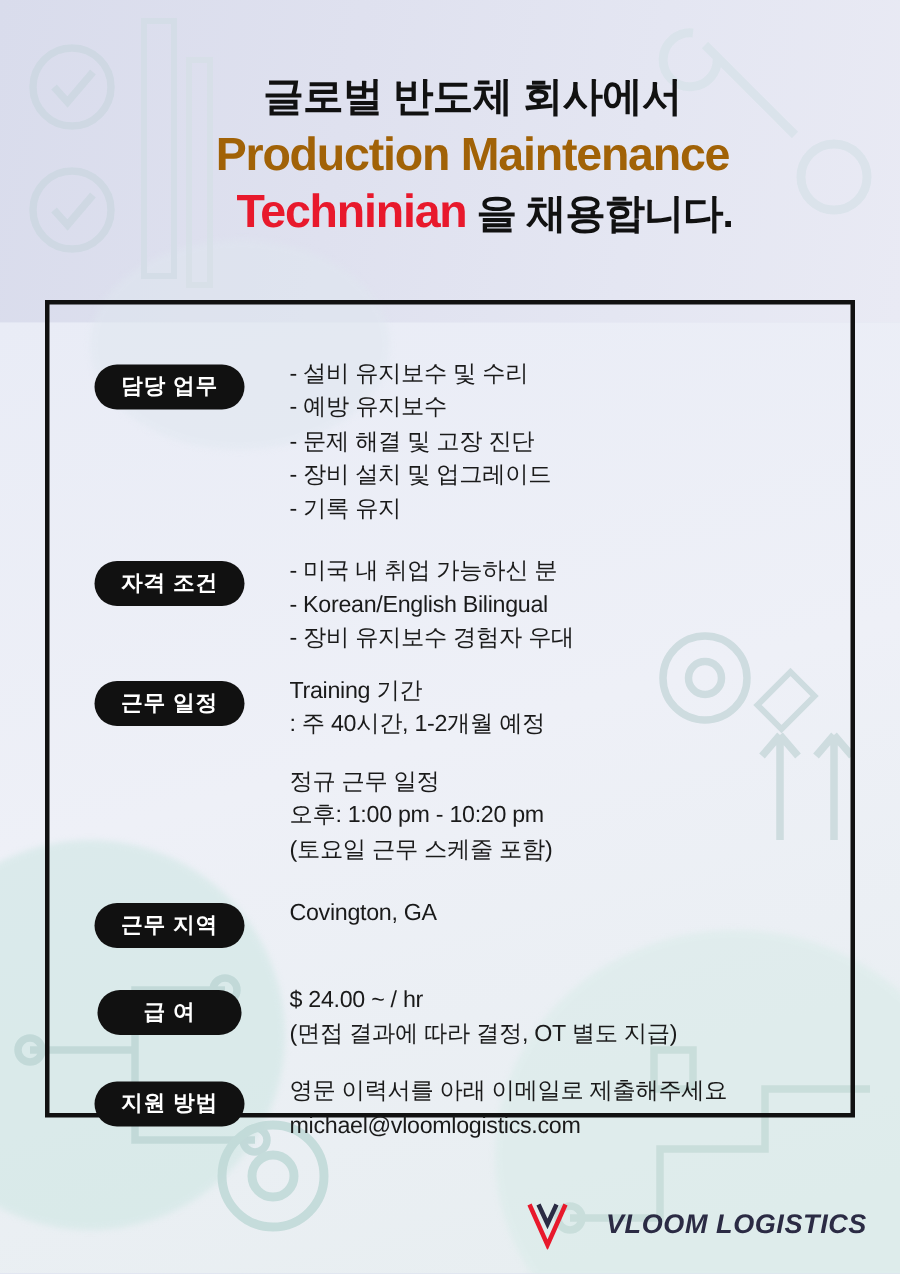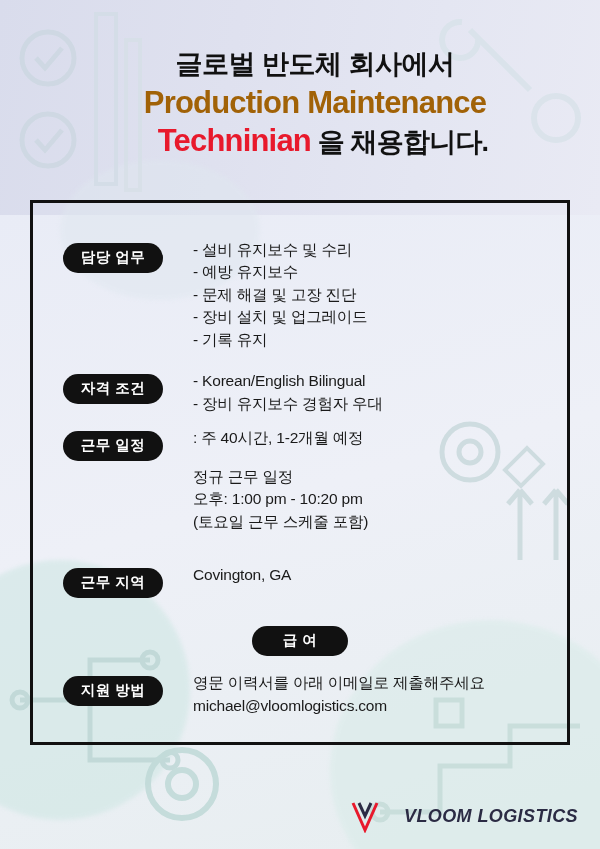--- a/index.html
+++ b/index.html
@@ -66,21 +66,21 @@
   .content-col p {
     font-size: 15.5px; color: #1a1a1a; line-height: 1.45; letter-spacing: -0.2px;
   }
   .content-col p.gap { margin-top: 16px; }
   .content-col p.mail { }
 
   
   .row-duty   { margin-top: 8px; }
   .row-qual   { margin-top: 19px; }
   .row-sched  { margin-top: 12px; }
-  .row-loc    { margin-top: 31px; }
+  .row-loc    { margin-top: 20px; }
   .row-pay    { margin-top: 24px; }
   .row-apply  { margin-top: 16px; }
 
   
   .footer {
     position: absolute; right: 22px; bottom: 16px; z-index: 3;
     display: flex; align-items: center; gap: 24px;
   }
   .logo-mark { width: 30px; height: 34px; }
   .logo-text {
@@ -154,49 +154,55 @@
         <p>- 장비 설치 및 업그레이드</p>
         <p>- 기록 유지</p>
       </div>
     </div>
 
     <div class="row row-qual">
       <div class="pill-col">
         <span class="pill">자격 조건</span>
       </div>
       <div class="content-col">
+        <p>- 미국 내 취업 가능하신 분</p>
         <p>- Korean/English Bilingual</p>
         <p>- 장비 유지보수 경험자 우대</p>
       </div>
     </div>
 
     <div class="row row-sched">
       <div class="pill-col">
         <span class="pill">근무 일정</span>
       </div>
       <div class="content-col">
+        <p>Training 기간</p>
         <p>: 주 40시간, 1-2개월 예정</p>
         <p class="gap">정규 근무 일정</p>
         <p>오후: 1:00 pm - 10:20 pm</p>
         <p>(토요일 근무 스케줄 포함)</p>
       </div>
     </div>
 
     <div class="row row-loc">
       <div class="pill-col">
         <span class="pill">근무 지역</span>
       </div>
       <div class="content-col">
         <p>Covington, GA</p>
       </div>
     </div>
 
     <div class="row row-pay">
       <div class="pill-col">
         <span class="pill">급 여</span>
+      </div>
+      <div class="content-col">
+        <p>$ 24.00 ~ / hr</p>
+        <p>(면접 결과에 따라 결정, OT 별도 지급)</p>
       </div>
     </div>
 
     <div class="row row-apply">
       <div class="pill-col">
         <span class="pill">지원 방법</span>
       </div>
       <div class="content-col">
         <p>영문 이력서를 아래 이메일로 제출해주세요</p>
         <p class="mail">michael@vloomlogistics.com</p>

